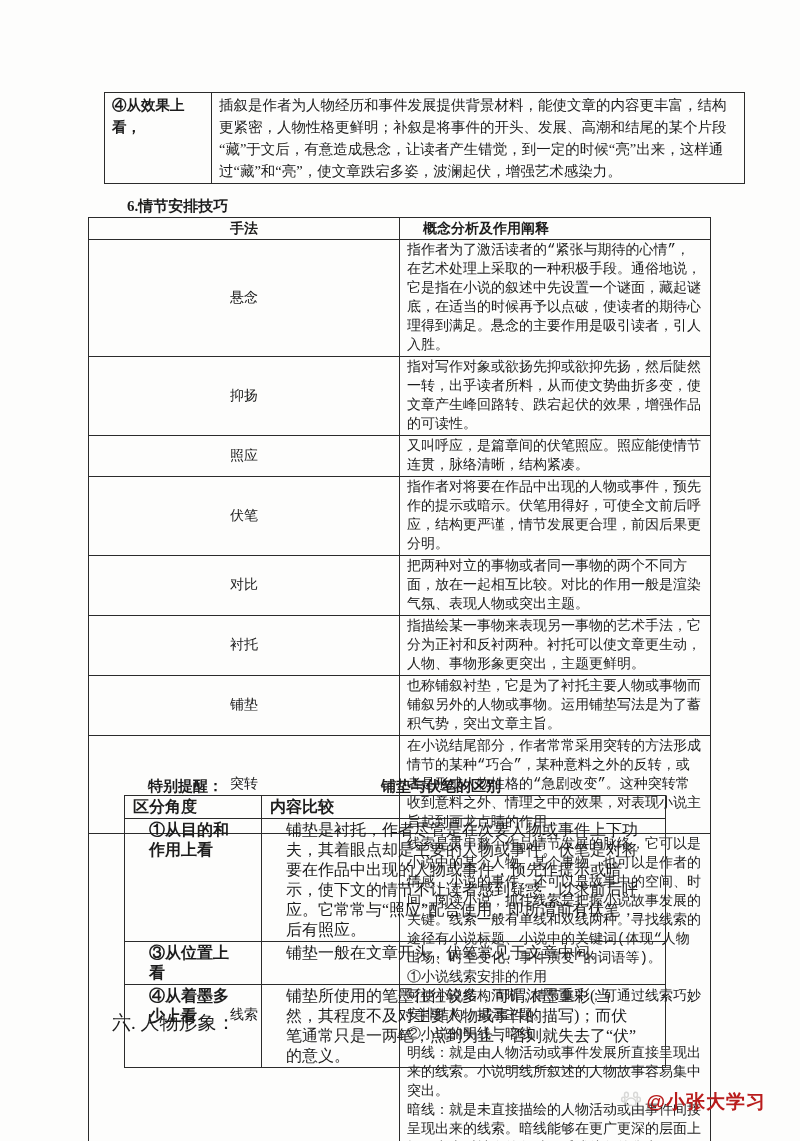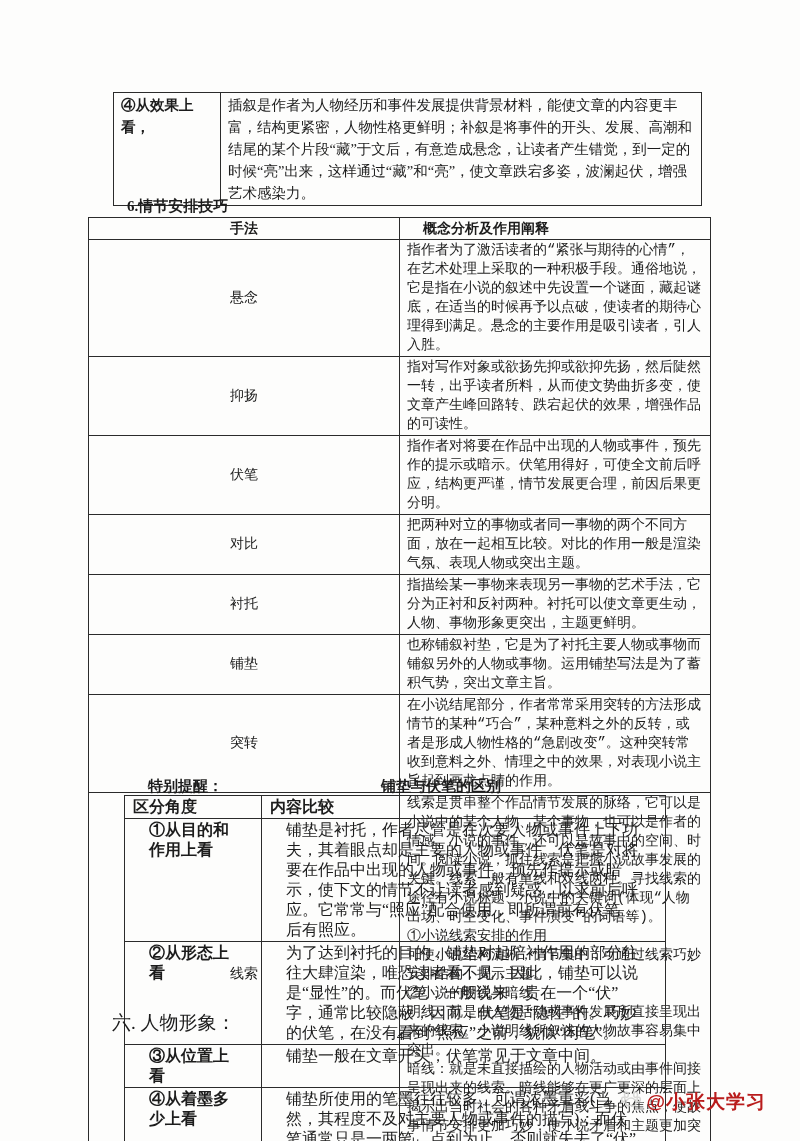--- a/index.html
+++ b/index.html
@@ -13,21 +13,21 @@
     position:relative;
     width:800px;height:1141px;
     margin:0 auto;
     background:#fdfdfc;
     overflow:hidden;
   }
   table{border-collapse:collapse;table-layout:fixed;}
   td,th{border:1.5px solid #2b2b2b;vertical-align:top;word-break:break-all;}
 
   
-  .top-table{position:absolute;left:113px;top:92px;width:589px;font-size:14.5px;line-height:22px;}
+  .top-table{position:absolute;left:104px;top:92px;width:641px;font-size:14.5px;line-height:22px;}
   .top-table td{padding:1px 7px;}
   .top-table .label-cell{width:92px;font-weight:600;}
 
   
   .sec6-heading{position:absolute;left:127px;top:197px;font-size:15px;font-weight:700;}
 
   
   .main-table{position:absolute;left:88px;top:217px;width:623px;font-size:14px;line-height:19px;}
   .main-table th{padding:1px 23px;text-align:left;font-weight:600;}
   .main-table th.col-label{text-align:center;}
@@ -85,20 +85,24 @@
     </tr>
     <tr>
       <td class="label-cell">悬念</td>
       <td class="content-cell">指作者为了激活读者的“紧张与期待的心情”，在艺术处理上采取的一种积极手段。通俗地说，它是指在小说的叙述中先设置一个谜面，藏起谜底，在适当的时候再予以点破，使读者的期待心理得到满足。悬念的主要作用是吸引读者，引人入胜。</td>
     </tr>
     <tr>
       <td class="label-cell">抑扬</td>
       <td class="content-cell">指对写作对象或欲扬先抑或欲抑先扬，然后陡然一转，出乎读者所料，从而使文势曲折多变，使文章产生峰回路转、跌宕起伏的效果，增强作品的可读性。</td>
     </tr>
     <tr>
+      <td class="label-cell">照应</td>
+      <td class="content-cell">又叫呼应，是篇章间的伏笔照应。照应能使情节连贯，脉络清晰，结构紧凑。</td>
+    </tr>
+    <tr>
       <td class="label-cell">伏笔</td>
       <td class="content-cell">指作者对将要在作品中出现的人物或事件，预先作的提示或暗示。伏笔用得好，可使全文前后呼应，结构更严谨，情节发展更合理，前因后果更分明。</td>
     </tr>
     <tr>
       <td class="label-cell">对比</td>
       <td class="content-cell">把两种对立的事物或者同一事物的两个不同方面，放在一起相互比较。对比的作用一般是渲染气氛、表现人物或突出主题。</td>
     </tr>
     <tr>
       <td class="label-cell">衬托</td>
       <td class="content-cell">指描绘某一事物来表现另一事物的艺术手法，它分为正衬和反衬两种。衬托可以使文章更生动，人物、事物形象更突出，主题更鲜明。</td>
@@ -132,24 +136,20 @@
     <tbody>
         <tr>
       <th class="label-cell">区分角度</th>
       <th>内容比较</th>
     </tr>
     <tr>
       <td class="label-cell">①从目的和作用上看</td>
       <td>铺垫是衬托，作者尽管是在次要人物或事件上下功夫，其着眼点却是主要的人物或事件。伏笔是对将要在作品中出现的人物或事件，预先作提示或暗示，使下文的情节不让读者感到疑惑，以求前后呼应。它常常与“照应”配合使用，即所谓前有伏笔，后有照应。</td>
     </tr>
     <tr>
-      <td class="label-cell">②从形态上看</td>
-      <td>为了达到衬托的目的，铺垫对起陪衬作用的部分往往大肆渲染，唯恐读者看不见，因此，铺垫可以说是“显性”的。而伏笔，一般说来，贵在一个“伏”字，通常比较隐蔽，因而，伏笔是“隐性”的。巧妙的伏笔，在没有看到“照应”之前，貌似“闲笔”。</td>
-    </tr>
-    <tr>
       <td class="label-cell">③从位置上看</td>
       <td>铺垫一般在文章开头，伏笔常见于文章中间。</td>
     </tr>
     <tr>
       <td class="label-cell">④从着墨多少上看</td>
       <td>铺垫所使用的笔墨往往较多，可谓浓墨重彩(当然，其程度不及对主要人物或事件的描写)；而伏笔通常只是一两笔，点到为止，否则就失去了“伏”的意义。</td>
     </tr>
   </tbody>
     </table>
 

